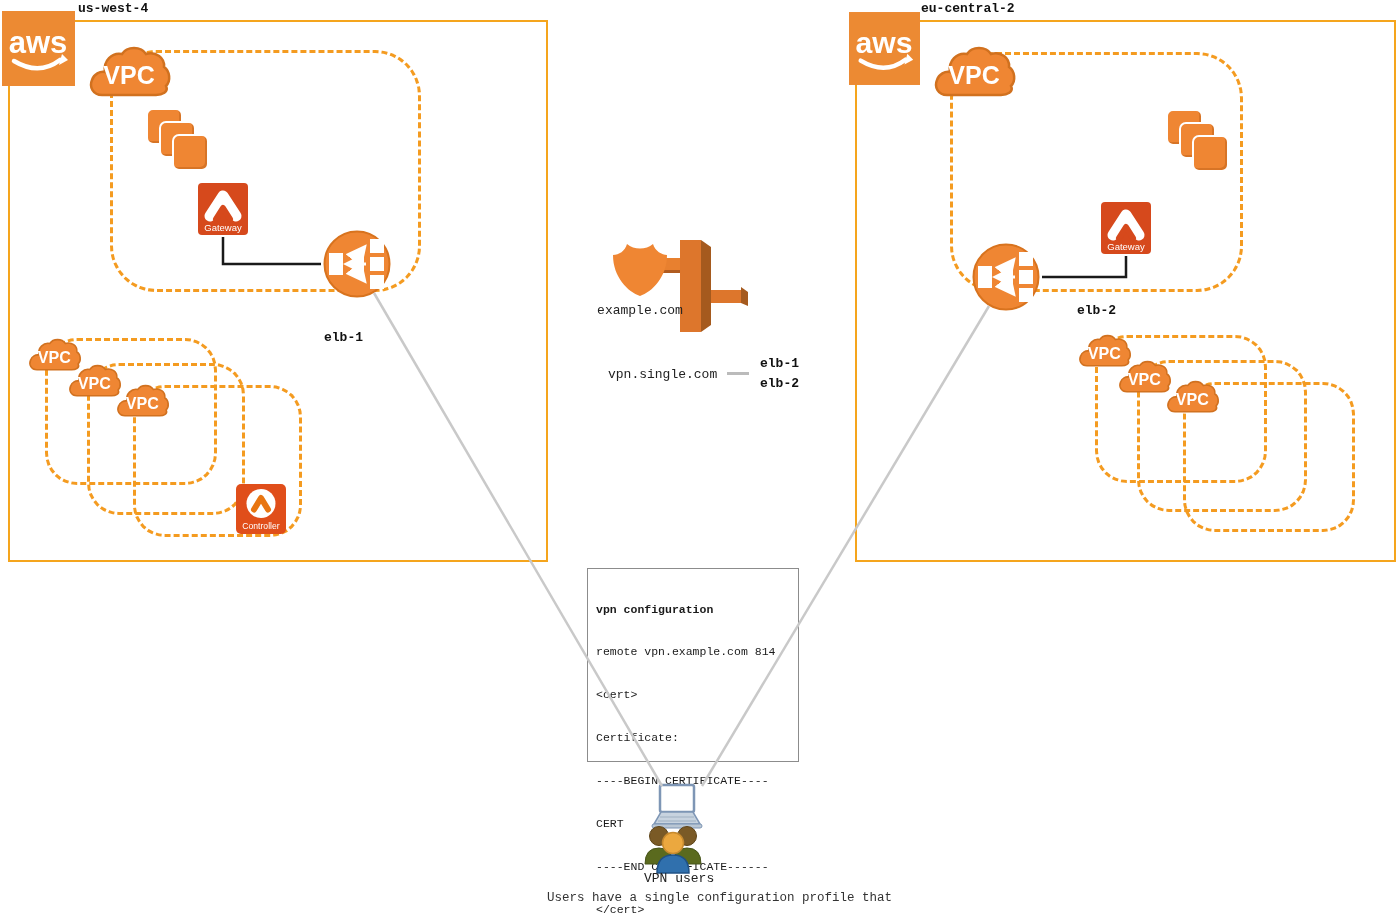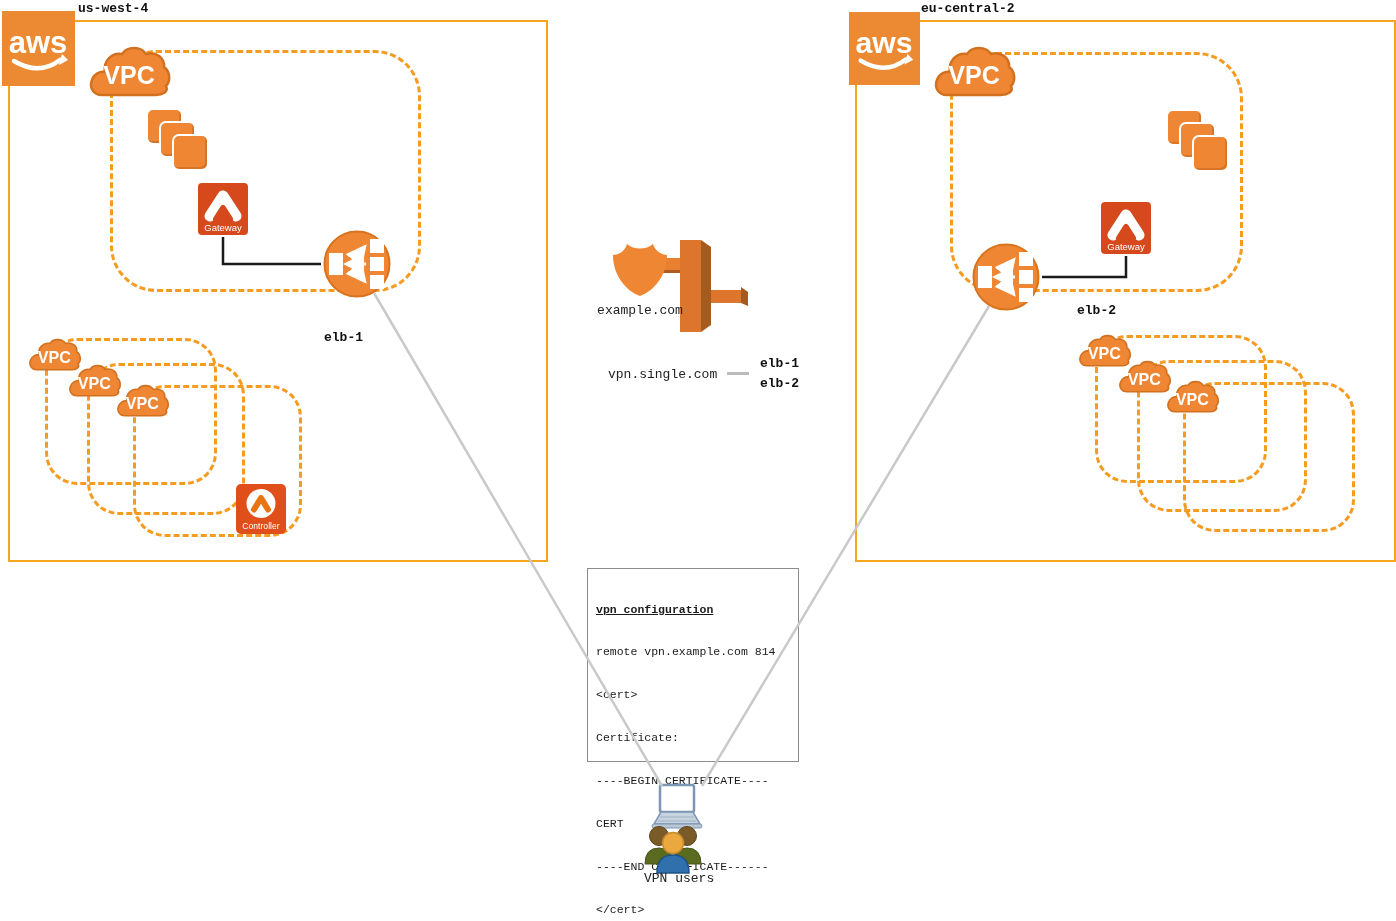--- a/index.html
+++ b/index.html
@@ -12,21 +12,21 @@
   .lbl{font-weight:bold;font-size:13px;color:#111;white-space:pre;}
   .txt{font-size:13px;color:#222;white-space:pre;}
   .cap{font-size:12.5px;color:#333;line-height:15px;white-space:pre;}
   .inst{position:absolute;width:33px;height:33px;background:#EF8633;
         border:2px solid #fff;border-radius:7px;
         box-shadow:inset -2px -2px 0 rgba(186,95,23,.45);}
   .cloud-path{fill:#EF8633;stroke:#D1711F;stroke-width:2.5;}
   .cloud-txt{fill:#fff;font-family:"Liberation Sans",sans-serif;font-weight:bold;}
   .cfgbox{border:1px solid #8C8C8C;background:#fff;padding:5px 8px;
           font-size:11.5px;line-height:14.3px;color:#1a1a1a;white-space:pre;}
-  .cfgbox .t{font-weight:bold;text-decoration:underline;}
+  .cfgbox .t{font-weight:bold;}
   svg{display:block;}
 </style>
 </head>
 <body>
 
 <div class="canvas">
 
   <div class="abs region" style="left:8px;top:20px;width:536px;height:538px;"></div>
   <div class="abs lbl" style="left:78px;top:1px;">us-west-4</div>
 
@@ -240,20 +240,21 @@
       <circle cx="17" cy="12" r="9.5" fill="#7A5A26" stroke="#5E4418" stroke-width="1"></circle>
       <circle cx="45" cy="12" r="9.5" fill="#7A5A26" stroke="#5E4418" stroke-width="1"></circle>
       <path d="M3 40 Q3 24 17 24 Q31 24 31 40 Z" fill="#5A6A1E" stroke="#47541A" stroke-width="1"></path>
       <path d="M31 40 Q31 24 45 24 Q59 24 59 40 Z" fill="#5A6A1E" stroke="#47541A" stroke-width="1"></path>
       <circle cx="31" cy="19" r="10.5" fill="#EBA83F" stroke="#C78A2E" stroke-width="1.5"></circle>
       <path d="M15 49 Q15 31 31 31 Q47 31 47 49 Z" fill="#3070AD" stroke="#1F5186" stroke-width="1.5"></path>
     </svg>
   </div>
   <div class="abs txt" style="left:644px;top:871px;">VPN users</div>
 
+  <div class="abs cap" style="left:547px;top:891px;">Users have a single configuration profile that</div>
   <div class="abs cap" style="left:547px;top:948px;">automatically selects the closest VPN gateway</div>
 
   <svg class="abs" style="left:0;top:0;pointer-events:none;" width="1396" height="921" viewBox="0 0 1396 921">
     <polyline points="223,237 223,264 321,264" fill="none" stroke="#1A1A1A" stroke-width="2.5"></polyline>
     <polyline points="1126,256 1126,277 1042,277" fill="none" stroke="#1A1A1A" stroke-width="2.5"></polyline>
     <line x1="374" y1="293" x2="662" y2="786" stroke="#C9C9C9" stroke-width="2.5"></line>
     <line x1="989" y1="306" x2="702" y2="786" stroke="#C9C9C9" stroke-width="2.5"></line>
   </svg>
 
 </div>

